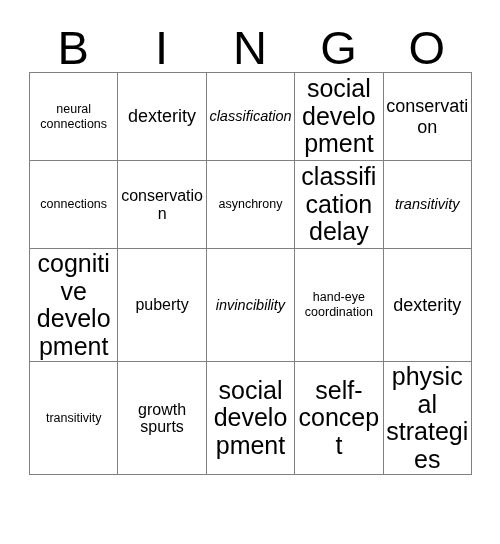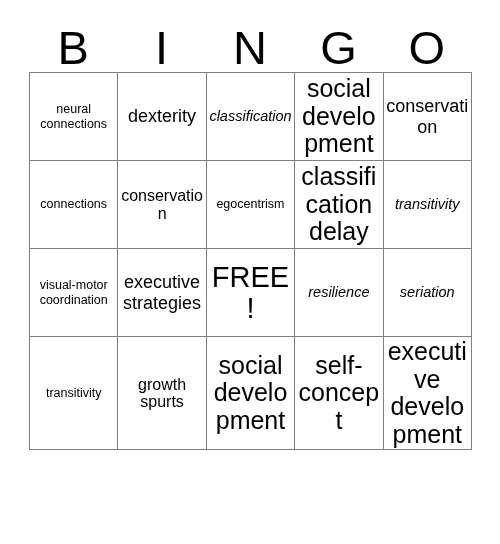--- a/index.html
+++ b/index.html
@@ -107,59 +107,59 @@
           </td>
       </tr>
       <tr>
         <td>
             <span class="cell-text sz-xs">connections</span>
           </td>
         <td>
             <span class="cell-text sz-xl">conservation</span>
           </td>
         <td>
-            <span class="cell-text sz-xs">egocentrism</span>
+            <span class="cell-text sz-xs">asynchrony</span>
           </td>
         <td>
             <span class="cell-text sz-lg">classification delay</span>
           </td>
         <td>
             <span class="cell-text sz-sm">transitivity</span>
           </td>
       </tr>
       <tr>
         <td>
-            <span class="cell-text sz-xs">visual-motor coordination</span>
+            <span class="cell-text sz-lg">cognitive development</span>
           </td>
         <td>
-            <span class="cell-text sz-md">executive strategies</span>
+            <span class="cell-text sz-xl">puberty</span>
           </td>
         <td>
-            <span class="cell-text sz-xxl">FREE!</span>
+            <span class="cell-text sz-sm">invincibility</span>
           </td>
         <td>
-            <span class="cell-text sz-sm">resilience</span>
+            <span class="cell-text sz-xs">hand-eye coordination</span>
           </td>
         <td>
-            <span class="cell-text sz-sm">seriation</span>
+            <span class="cell-text sz-md">dexterity</span>
           </td>
       </tr>
       <tr>
         <td>
             <span class="cell-text sz-xs">transitivity</span>
           </td>
         <td>
             <span class="cell-text sz-xl">growth spurts</span>
           </td>
         <td>
             <span class="cell-text sz-lg">social development</span>
           </td>
         <td>
             <span class="cell-text sz-lg">self-concept</span>
           </td>
         <td>
-            <span class="cell-text sz-lg">executive development</span>
+            <span class="cell-text sz-lg">physical strategies</span>
           </td>
       </tr>
     </tbody>
   </table>
 
 </div>
 
 </body></html>

